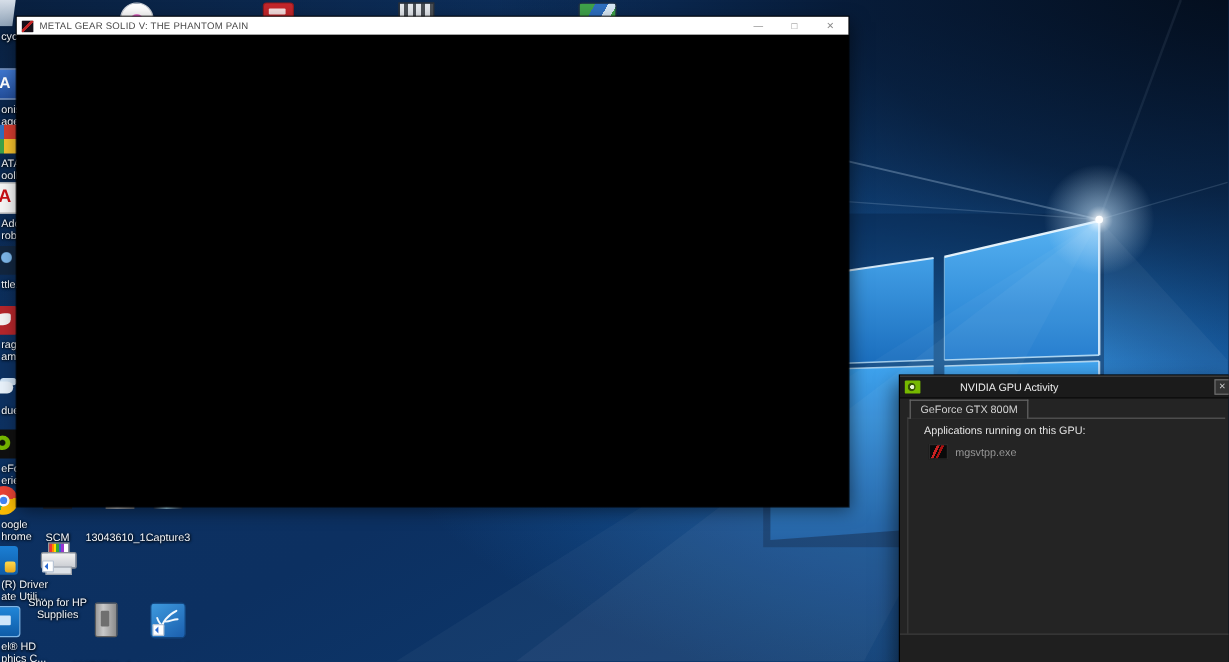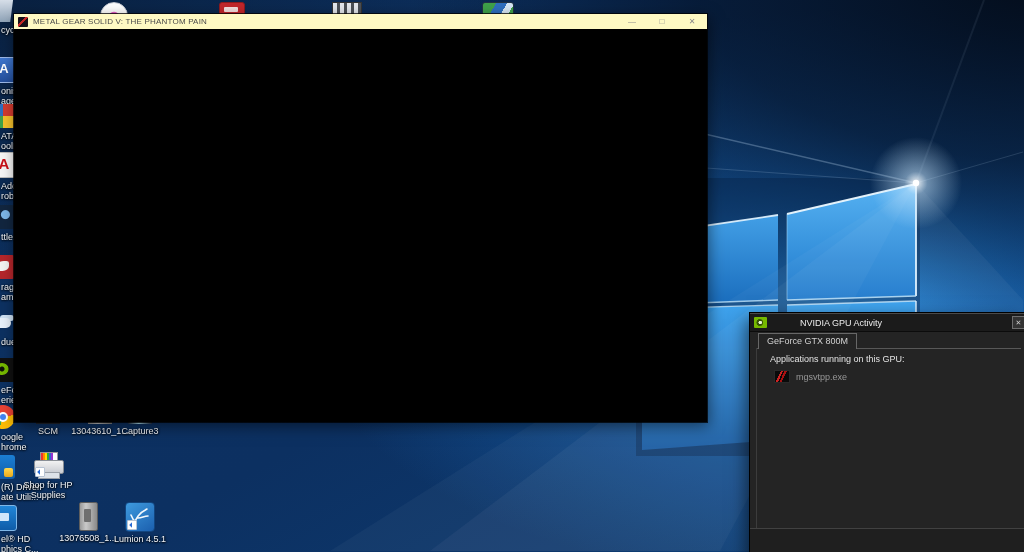--- a/index.html
+++ b/index.html
@@ -8,21 +8,21 @@
   #wallpaper{position:absolute;left:0;top:0;z-index:0;}
 
   
   .tile{position:absolute;z-index:2;cursor:pointer;}
   .lbl{color:#f2f5f9;font-size:9px;line-height:10px;text-shadow:0 1px 2px rgba(0,0,0,.95),1px 0 2px rgba(0,0,0,.8);}
   .edge-tile{left:0;width:46px;}
   .edge-tile .elabel{margin-top:3px;text-align:left;padding-left:1px;}
   .eicon{position:relative;width:24px;height:24px;margin-left:-9px;}
   .btile{width:60px;text-align:center;}
   .btile .bicon{position:relative;margin:0 auto;}
-  .btile .blabel{margin-top:2px;text-align:center;white-space:normal;}
+  .btile .blabel{margin-top:19px;text-align:center;white-space:normal;}
   .nowrap{white-space:nowrap;}
 
   
   .ic-recycle{background:linear-gradient(#d6dee8,#8fa3b8);clip-path:polygon(8% 0,92% 0,80% 100%,20% 100%);height:22px;}
   .ic-acronis{background:linear-gradient(#3f77cf,#234e9b);border:1px solid #9db9e8;color:#fff;font-size:13px;font-weight:bold;text-align:center;line-height:22px;}
   .ic-toolbox{background:conic-gradient(#d23b2f 0 25%,#f4c02c 0 50%,#3fa24a 0 75%,#2e6fbf 0);border-radius:2px;}
   .ic-adobe{background:#f5f5f5;border:1px solid #bbb;color:#c80f16;font-size:15px;font-weight:bold;text-align:center;line-height:22px;}
   .ic-battle{background:radial-gradient(circle at 60% 40%,#7db6e8 0 4px,#12263f 5px 100%);border-radius:3px;}
   .ic-dragon{background:#b5262b;border-radius:3px;}
   .ic-dragon:after{content:"";position:absolute;left:5px;top:6px;width:13px;height:10px;background:#f3f3f3;border-radius:60% 20% 50% 30%;}
@@ -63,21 +63,21 @@
   .pk-itunes{left:100px;width:26px;height:26px;border-radius:50%;background:radial-gradient(circle at 50% 55%,#e960c8 0 5px,#ffffff 6px);border:1px solid #c9ced6;}
   .pk-red{left:219px;width:24px;height:24px;background:#c3262b;border-radius:3px;border:1px solid #8f1a1e;}
   .pk-red:after{content:"";position:absolute;left:4px;top:4px;width:14px;height:5px;background:#f6dede;border-radius:1px;}
   .pk-slats{left:332px;width:28px;height:24px;background:repeating-linear-gradient(90deg,#e3e7ec 0 4px,#4a4f55 4px 7px);border:1px solid #333;}
   .pk-color{left:482px;width:30px;height:24px;border-radius:3px;border:1px solid #234;
      background:linear-gradient(120deg,#3fa24a 0 30%,#2e6fbf 30% 55%,#d8e8f5 55% 72%,#3fa24a 72%);}
 
   
   #game-window{position:absolute;left:14px;top:14px;width:693px;height:408px;z-index:10;
      box-shadow:0 0 0 1px rgba(0,0,0,.75),2px 4px 14px rgba(0,0,0,.5);background:#000;}
-  #game-titlebar{position:absolute;left:0;top:0;right:0;height:15px;background:#fef9c3;display:flex;align-items:center;}
+  #game-titlebar{position:absolute;left:0;top:0;right:0;height:15px;background:#ffffff;display:flex;align-items:center;}
   #game-titleicon{width:10px;height:10px;margin:0 5px 0 4px;border-radius:1px;background:
      linear-gradient(135deg,transparent 38%,#c22525 38%,#c22525 55%,transparent 55%),#171019;}
   #game-title{font-size:8px;color:#4a4a4a;letter-spacing:.2px;flex:1;white-space:nowrap;overflow:hidden;}
   .gw-controls{display:flex;align-items:center;gap:0;height:100%;}
   .gw-btn{width:30px;height:100%;display:flex;align-items:center;justify-content:center;color:#8a8a8a;font-size:8px;cursor:pointer;}
   #game-content{position:absolute;left:0;top:15px;right:0;bottom:0;background:#000;}
 
   
   #nv-window{position:absolute;left:750px;top:313px;width:274px;height:260px;z-index:30;
      background:#242424;box-shadow:0 0 0 1px #000,-4px 6px 16px rgba(0,0,0,.55);border-top:1px solid #4a4a4a;}

